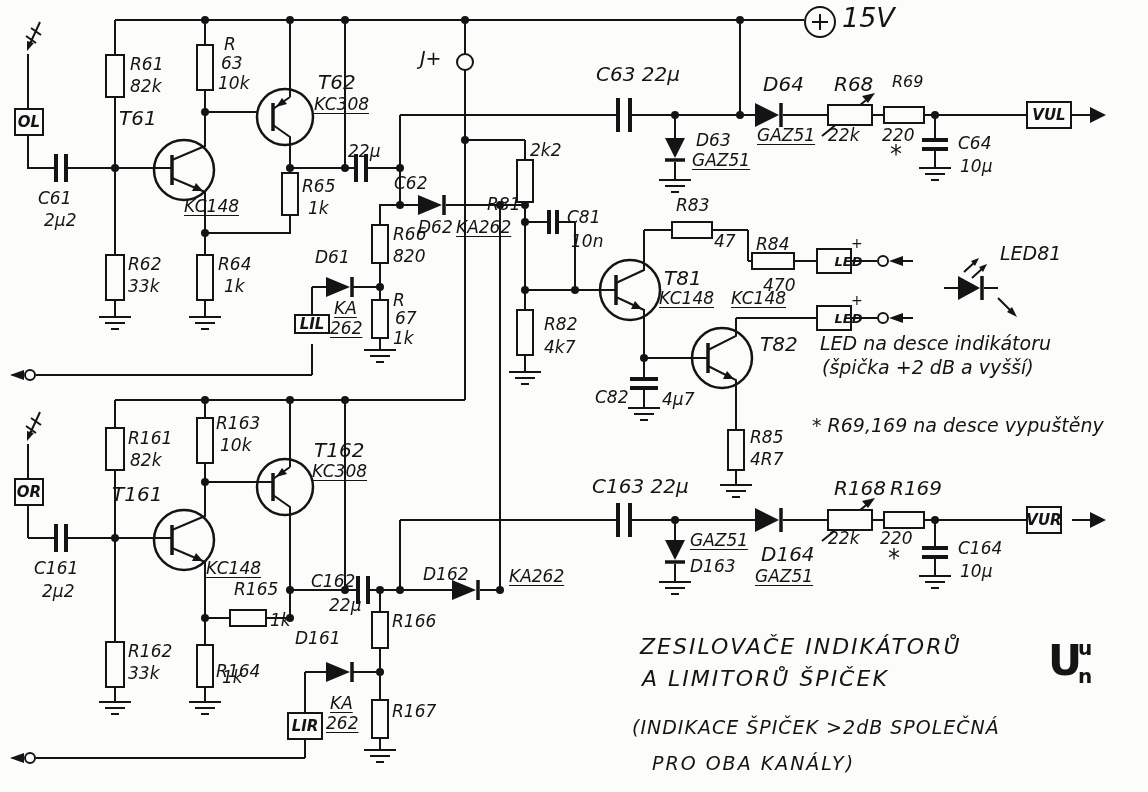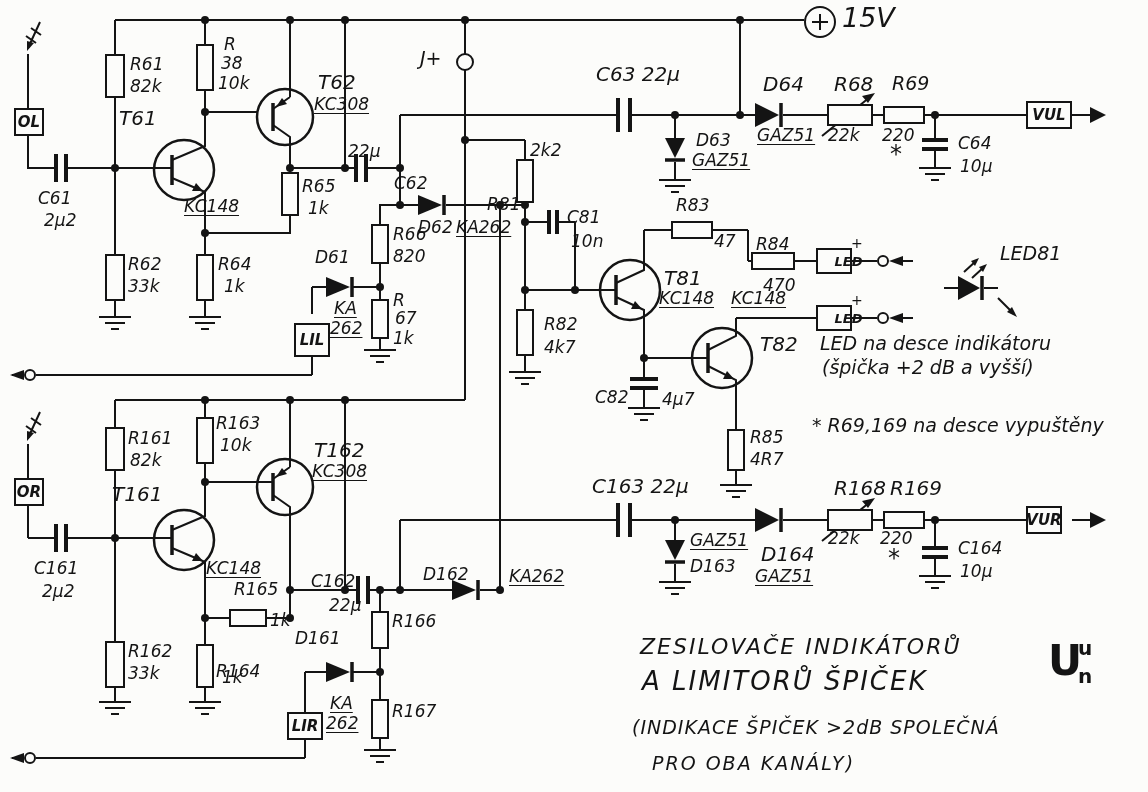--- a/index.html
+++ b/index.html
@@ -198,40 +198,40 @@
         <circle cx="380" cy="590" r="4"></circle>
         <circle cx="500" cy="590" r="4"></circle>
     <circle cx="380" cy="672" r="4"></circle>
         <circle cx="675" cy="520" r="4"></circle>
         <circle cx="935" cy="520" r="4"></circle>
   </g>
 </svg>
 
 <div class="cbox" style="left:14px;top:108px;width:30px;height:28px">OL</div>
 <div class="cbox" style="left:14px;top:478px;width:30px;height:28px">OR</div>
-<div class="cbox" style="left:294px;top:323px;width:36px;height:34px">LIL</div>
+<div class="cbox" style="left:294px;top:314px;width:36px;height:20px">LIL</div>
 <div class="cbox" style="left:287px;top:712px;width:36px;height:28px">LIR</div>
 <div class="cbox" style="left:1026px;top:101px;width:46px;height:28px">VUL</div>
 <div class="cbox" style="left:1026px;top:506px;width:36px;height:28px">VUR</div>
 <div class="cbox ledbox" style="left:816px;top:248px;width:36px;height:26px">LED</div>
 <div class="cbox ledbox" style="left:816px;top:305px;width:36px;height:26px">LED</div>
 
 <div class="logo">
   <span class="main">U</span>
   <span class="top">u</span>
   <span class="bot">n</span>
 </div>
 
 <div id="labels">
       <span class="lbl" style="left: 38px; top: 190px;">C61</span>
       <span class="lbl" style="left: 44px; top: 212px;">2μ2</span>
       <span class="lbl" style="left: 130px; top: 56px;">R61</span>
       <span class="lbl" style="left: 130px; top: 78px;">82k</span>
       <span class="lbl" style="left: 224px; top: 36px;">R</span>
-      <span class="lbl" style="left: 221px; top: 55px;">38</span>
+      <span class="lbl" style="left: 221px; top: 55px;">63</span>
       <span class="lbl" style="left: 218px; top: 75px;">10k</span>
       <span class="lbl" style="left: 119px; top: 108px; font-size: 20px;">T61</span>
       <span class="lbl ul" style="left: 184px; top: 198px;">KC148</span>
       <span class="lbl" style="left: 128px; top: 256px;">R62</span>
       <span class="lbl" style="left: 128px; top: 278px;">33k</span>
       <span class="lbl" style="left: 218px; top: 256px;">R64</span>
       <span class="lbl" style="left: 224px; top: 278px;">1k</span>
       <span class="lbl" style="left: 318px; top: 72px; font-size: 20px;">T62</span>
       <span class="lbl ul" style="left: 314px; top: 96px;">KC308</span>
       <span class="lbl" style="left: 302px; top: 178px;">R65</span>
@@ -267,21 +267,21 @@
       <span class="lbl" style="left: 662px; top: 391px;">4μ7</span>
       <span class="lbl" style="left: 750px; top: 429px;">R85</span>
       <span class="lbl" style="left: 750px; top: 451px;">4R7</span>
       <span class="lbl" style="left: 596px; top: 64px; font-size: 20px;">C63 22μ</span>
       <span class="lbl" style="left: 696px; top: 132px;">D63</span>
       <span class="lbl ul" style="left: 692px; top: 152px;">GAZ51</span>
       <span class="lbl" style="left: 763px; top: 74px; font-size: 20px;">D64</span>
       <span class="lbl ul" style="left: 757px; top: 127px;">GAZ51</span>
       <span class="lbl" style="left: 834px; top: 74px; font-size: 20px;">R68</span>
       <span class="lbl" style="left: 828px; top: 127px;">22k</span>
-      <span class="lbl" style="left: 892px; top: 74px; font-size: 19px;">R69</span>
+      <span class="lbl" style="left: 892px; top: 74px; font-size: 16px;">R69</span>
       <span class="lbl" style="left: 882px; top: 127px;">220</span>
       <span class="lbl" style="left: 890px; top: 142px; font-size: 24px;">*</span>
       <span class="lbl" style="left: 958px; top: 135px;">C64</span>
       <span class="lbl" style="left: 960px; top: 158px;">10μ</span>
       <span class="lbl" style="left: 842px; top: 4px; font-size: 27px;">15V</span>
       <span class="lbl" style="left: 1000px; top: 244px; font-size: 19px;">LED81</span>
       <span class="lbl" style="left: 851px; top: 236px; font-size: 14px;">+</span>
       <span class="lbl" style="left: 851px; top: 293px; font-size: 14px;">+</span>
       <span class="lbl" style="left: 34px; top: 560px;">C161</span>
       <span class="lbl" style="left: 42px; top: 583px;">2μ2</span>
@@ -317,18 +317,18 @@
       <span class="lbl" style="left: 828px; top: 530px;">22k</span>
       <span class="lbl" style="left: 890px; top: 478px; font-size: 20px;">R169</span>
       <span class="lbl" style="left: 880px; top: 530px;">220</span>
       <span class="lbl" style="left: 888px; top: 546px; font-size: 24px;">*</span>
       <span class="lbl" style="left: 958px; top: 540px;">C164</span>
       <span class="lbl" style="left: 960px; top: 563px;">10μ</span>
       <span class="lbl" style="left: 820px; top: 334px; font-size: 19px;">LED na desce indikátoru</span>
       <span class="lbl" style="left: 822px; top: 358px; font-size: 19px;">(špička +2 dB a vyšší)</span>
       <span class="lbl" style="left: 812px; top: 416px; font-size: 19px;">* R69,169 na desce vypuštěny</span>
       <span class="lbl" style="left: 640px; top: 636px; font-size: 22px; letter-spacing: 2px;">ZESILOVAČE INDIKÁTORŮ</span>
-      <span class="lbl" style="left: 642px; top: 668px; font-size: 26px; letter-spacing: 2px; text-align: center;">A LIMITORŮ ŠPIČEK</span>
+      <span class="lbl" style="left: 642px; top: 668px; font-size: 22px; letter-spacing: 2px; text-align: center;">A LIMITORŮ ŠPIČEK</span>
       <span class="lbl" style="left: 632px; top: 718px; font-size: 19px; letter-spacing: 1px;">(INDIKACE ŠPIČEK &gt;2dB SPOLEČNÁ</span>
       <span class="lbl" style="left: 652px; top: 754px; font-size: 19px; letter-spacing: 2px;">PRO OBA KANÁLY)</span>
     </div>
 
 </div>
 
 </body></html>

